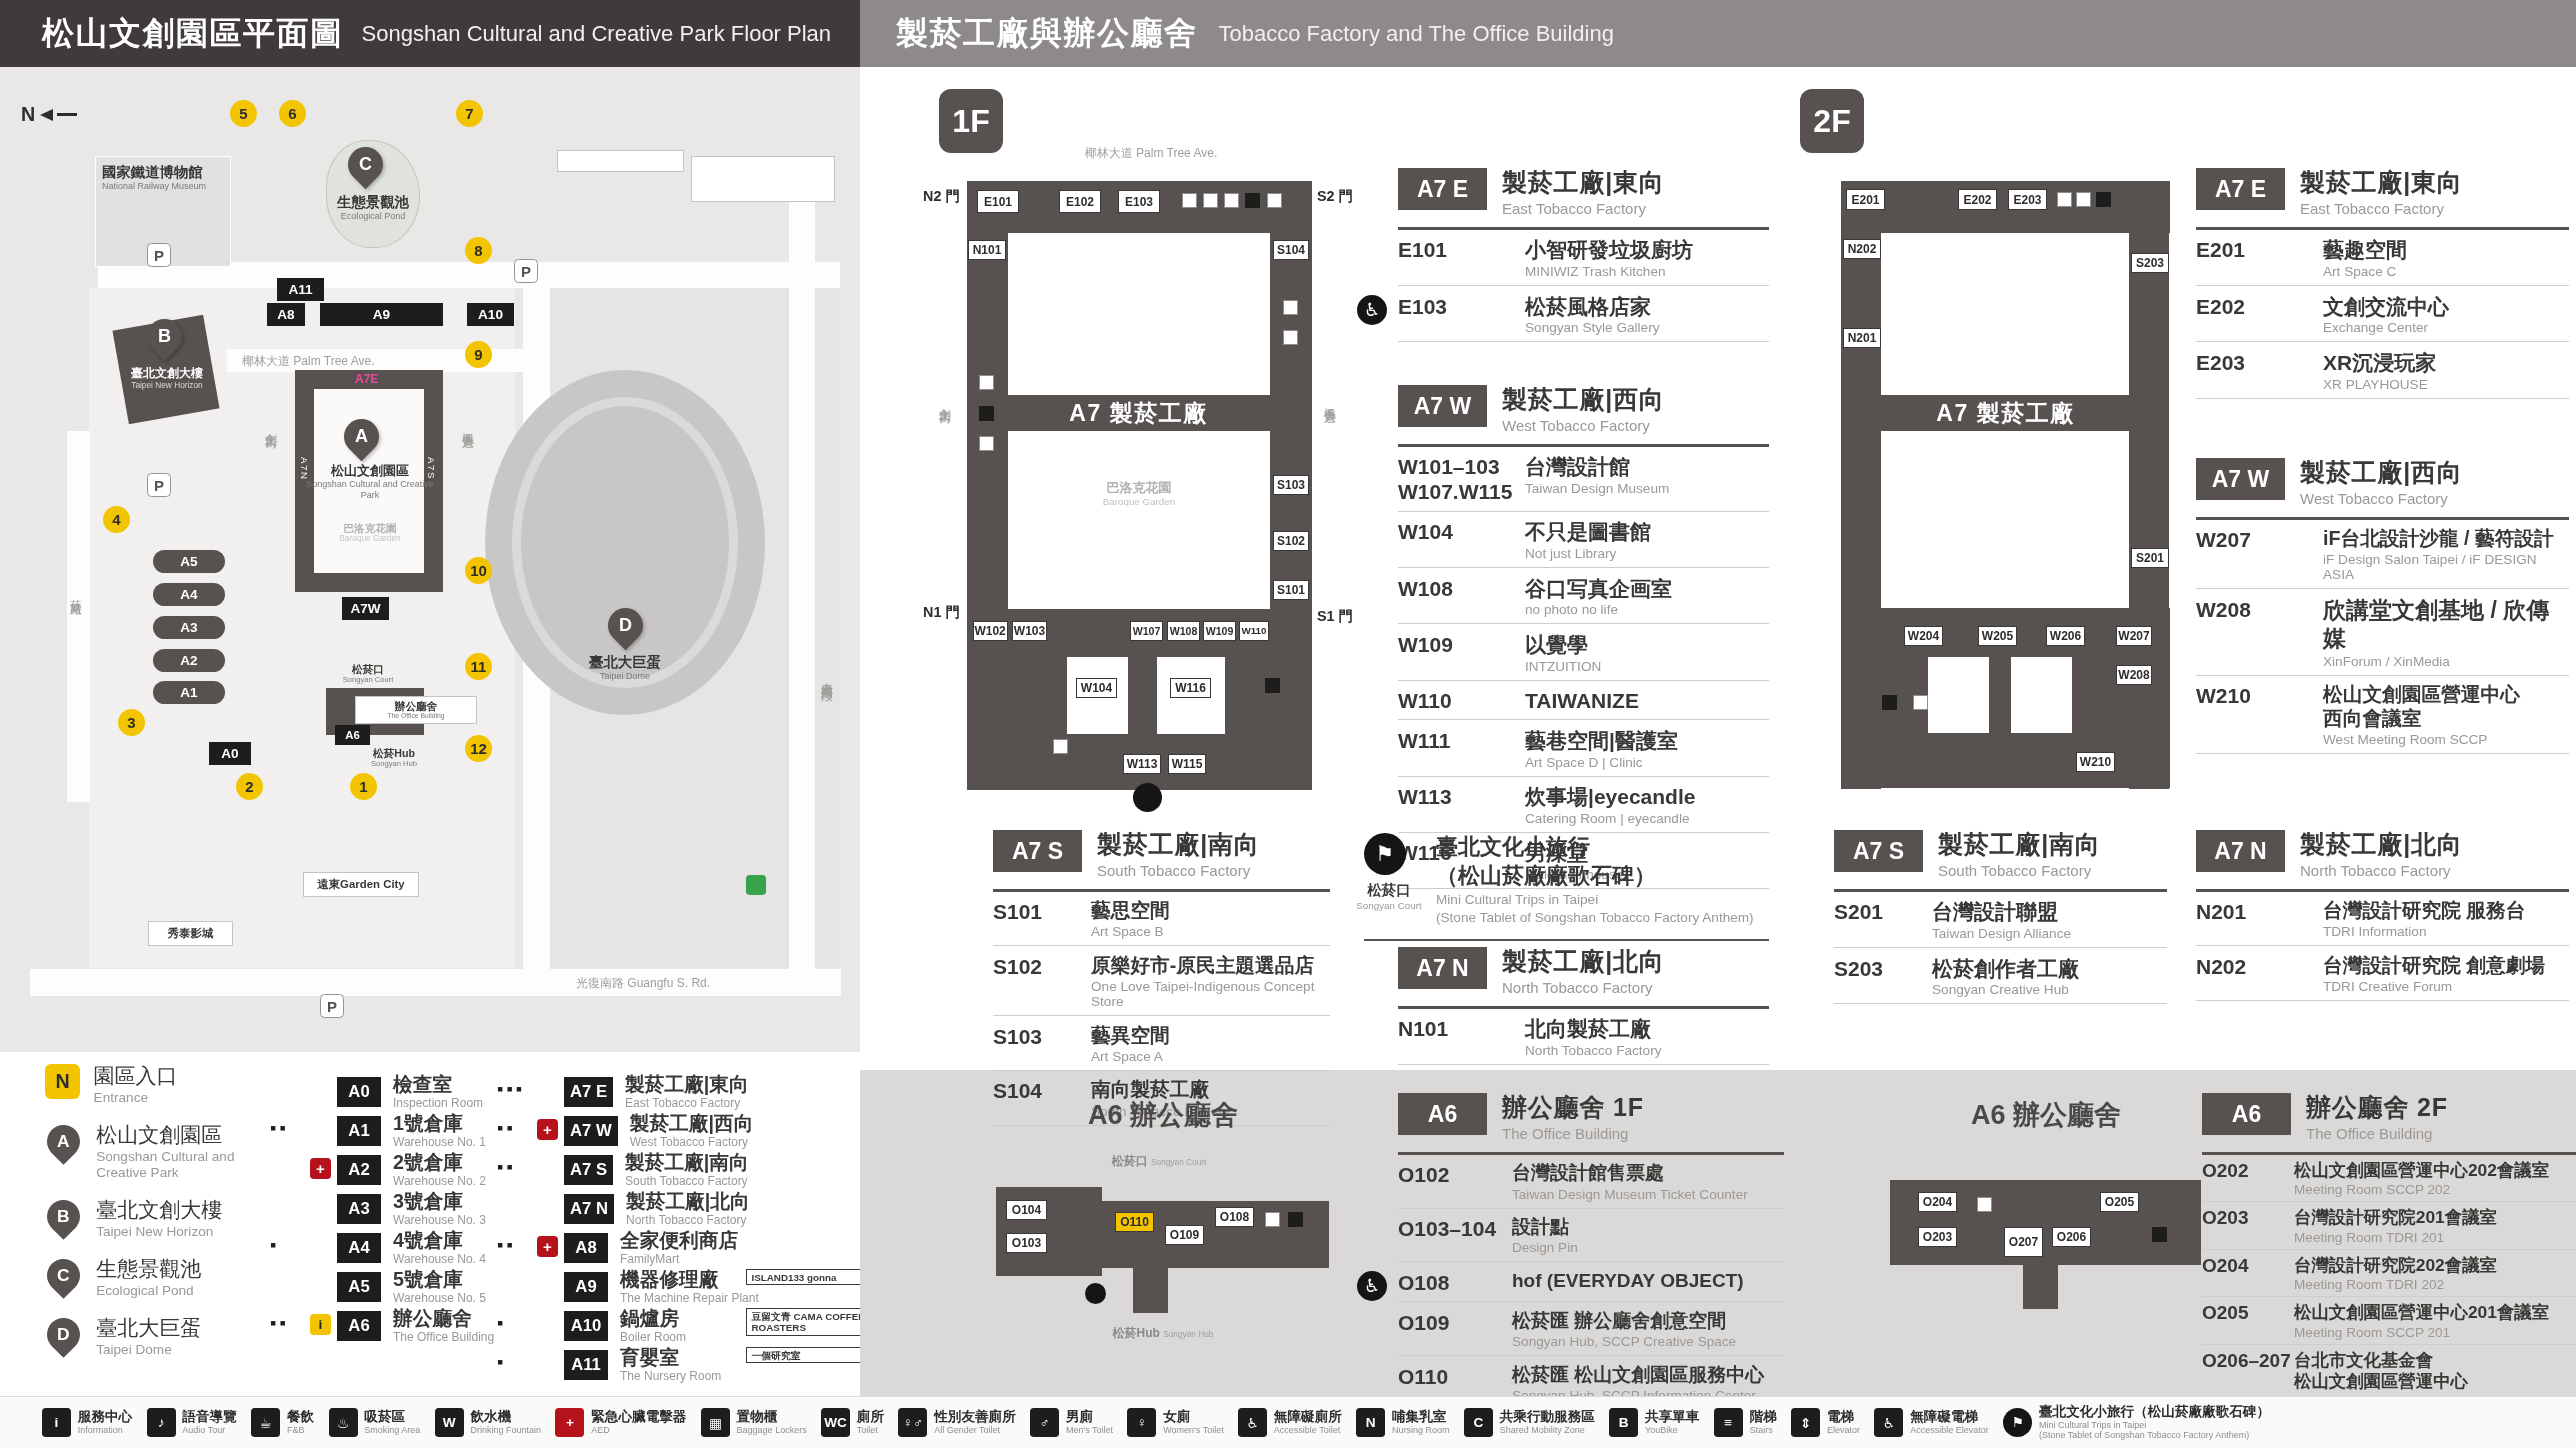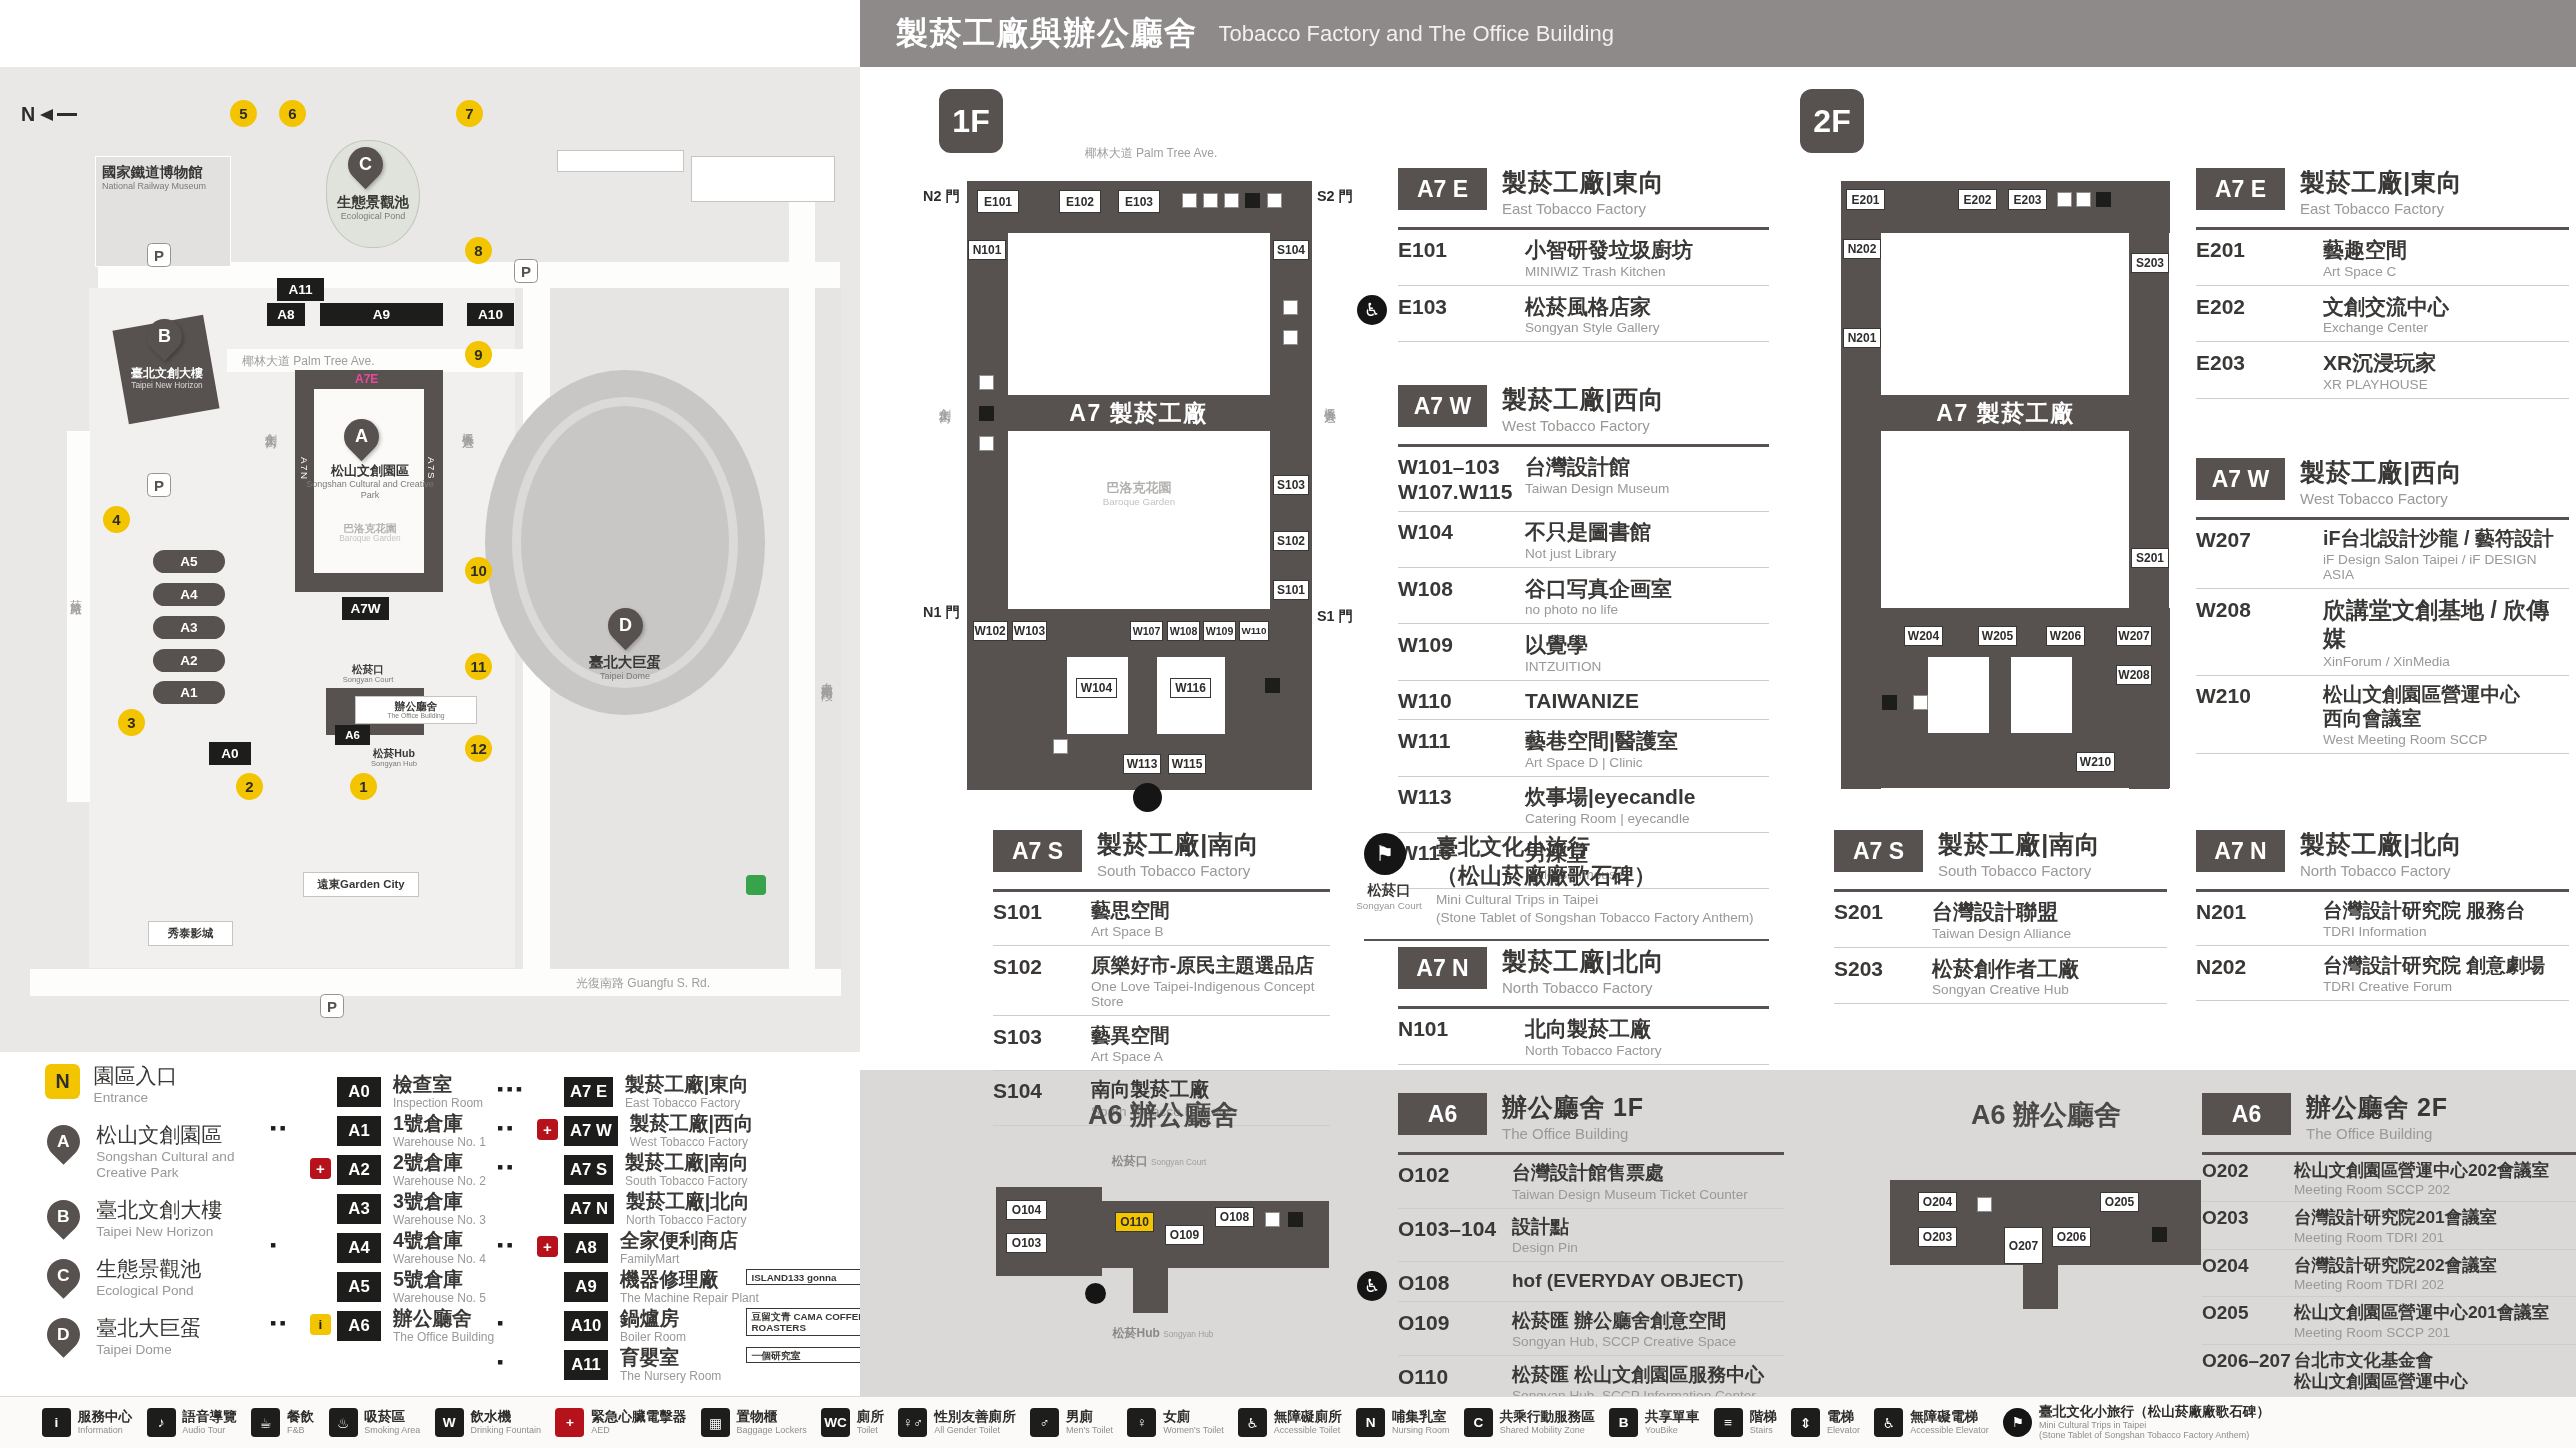--- a/index.html
+++ b/index.html
@@ -105,20 +105,24 @@
 .ib-en,.ib-en2{display:block;font-size:9px;color:#908e8c;line-height:1.15;white-space:nowrap}
 .ib-en2:empty{display:none}
 #iconbar div.ib-item:nth-of-type(6) .ib-icon{background:#b5121b}
 #iconbar div.ib-item:last-of-type .ib-icon{border-radius:50%;background:#151515}
 </style>
 </head>
 <body>
 
 <div id="canvas">
 
+  <div id="hdr-l" class="abs">
+    <span class="hzh">松山文創園區平面圖</span>
+    <span class="hen">Songshan Cultural and Creative Park Floor Plan</span>
+  </div>
   <div id="hdr-r" class="abs">
     <span class="hzh">製菸工廠與辦公廳舍</span>
     <span class="hen">Tobacco Factory and The Office Building</span>
   </div>
 
   <div id="map-bg" class="abs"></div>
   <div id="map" class="abs">
     <div class="abs" style="left:89px;top:221px;width:426px;height:680px;background:#f1f0ee"></div>
     <div class="abs" style="left:550px;top:221px;width:291px;height:680px;background:#e6e5e3"></div>
     <div class="road" style="left:98px;top:195px;width:742px;height:26px"></div>
@@ -1091,21 +1095,21 @@
     <div class="pbar" style="left:144px;top:176px;width:35px;height:44px"></div>
     <div class="proom" style="left:39px;top:103px;width:39px;height:19.7px">
         <span>O204</span>
       </div>
     <div class="proom" style="left:221px;top:103px;width:39px;height:19.7px">
         <span>O205</span>
       </div>
     <div class="proom" style="left:39px;top:138px;width:39px;height:19.7px">
         <span>O203</span>
       </div>
-    <div class="proom" style="left:125px;top:138px;width:39px;height:37px">
+    <div class="proom" style="left:125px;top:138px;width:39px;height:30px">
         <span>O207</span>
       </div>
     <div class="proom" style="left:173px;top:138px;width:39px;height:19.7px">
         <span>O206</span>
       </div>
     <span class="psq" style="left:98px;top:108px"></span>
     <span class="psq psqb" style="left:273px;top:138px"></span>
   </div>
 
   <section class="block tight2" style="left:2202px;top:1093px;width:374px">

